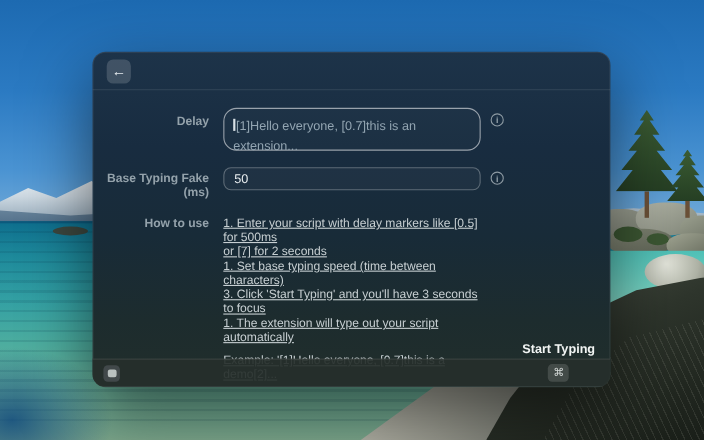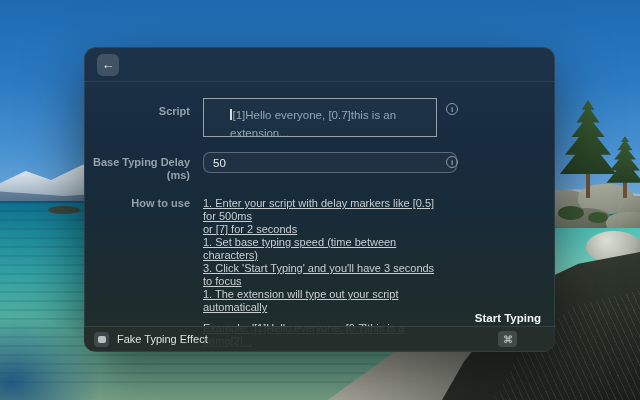--- a/index.html
+++ b/index.html
@@ -77,26 +77,26 @@
   .win-body { position:relative; height:269px; }
   .form { padding-top:16px; }
   .row { display:flex; align-items:flex-start; margin-bottom:15px; }
   .row-label { flex:0 0 106px; text-align:right; margin-right:13px;
     font-size:11px; font-weight:600; color:#94a2ab; line-height:13px; }
   .row-content { width:234px; }
   .row.script .row-label { padding-top:7px; }
   .row.delay .row-label { padding-top:4px; }
 
   .textarea-box { width:234px; height:39px; border:1.5px solid rgba(255,255,255,.55);
-    border-radius:0; padding:6px 26px; background:rgba(255,255,255,.02); cursor:text; }
+    border-radius:12px; padding:6px 8px; background:rgba(255,255,255,.02); cursor:text; }
   .caret { display:inline-block; width:1.5px; height:11px; background:#d8e0e5;
     vertical-align:-1px; margin-right:1px; }
   .placeholder-text { font-size:11.5px; color:#93a5b2; }
 
-  .input-box { width:254px; height:21px; border:1px solid rgba(255,255,255,.28);
+  .input-box { width:234px; height:21px; border:1px solid rgba(255,255,255,.28);
     border-radius:7px; background:rgba(255,255,255,.03); padding:0 9px;
     font-size:11.5px; color:#e9eef0; font-family:"Liberation Sans", sans-serif; outline:none; }
 
   .info-icon { margin-left:9px; margin-top:4px; width:12px; height:12px; border-radius:50%;
     border:1px solid #8d9aa3; color:#96a3ac; font-size:8px; font-weight:700;
     display:inline-flex; align-items:center; justify-content:center; cursor:pointer; flex:0 0 auto; }
   .row.script .info-icon { margin-top:5px; }
   .row.delay .info-icon { margin-top:4px; }
 
   .howto-lines { font-size:11px; line-height:13px; color:#c7cfd2; }
@@ -156,31 +156,31 @@
   <div class="win-header">
     <button class="back-btn">
       <span>←</span>
     </button>
   </div>
 
   <div class="win-body">
     <div class="form">
 
       <div class="row script">
-        <div class="row-label">Script</div>
+        <div class="row-label">Delay</div>
         <div class="row-content">
           <div class="textarea-box">
             <span class="caret"></span><span class="placeholder-text">[1]Hello everyone, [0.7]this is an extension...</span>
           </div>
         </div>
         <span class="info-icon">i</span>
       </div>
 
       <div class="row delay">
-        <div class="row-label">Base Typing Delay (ms)</div>
+        <div class="row-label">Base Typing Fake (ms)</div>
         <div class="row-content">
           <input class="input-box" type="text" value="50" style="">
         </div>
         <span class="info-icon">i</span>
       </div>
 
       <div class="row howto">
         <div class="row-label">How to use</div>
         <div class="row-content howto-lines">
             <div class="howto-line">1. Enter your script with delay markers like [0.5] for 500ms</div>
@@ -193,21 +193,20 @@
           </div>
       </div>
 
     </div>
 
     <div class="win-footer">
       <div class="footer-left">
         <span class="app-icon">
           <span class="app-icon-glyph"></span>
         </span>
-        <span class="app-name">Fake Typing Effect</span>
       </div>
       <div class="footer-right">
         <button class="primary-action">Start Typing</button>
         <span class="keycap">⌘</span>
         <span class="keycap">↵</span>
       </div>
     </div>
   </div>
 </div>
 

